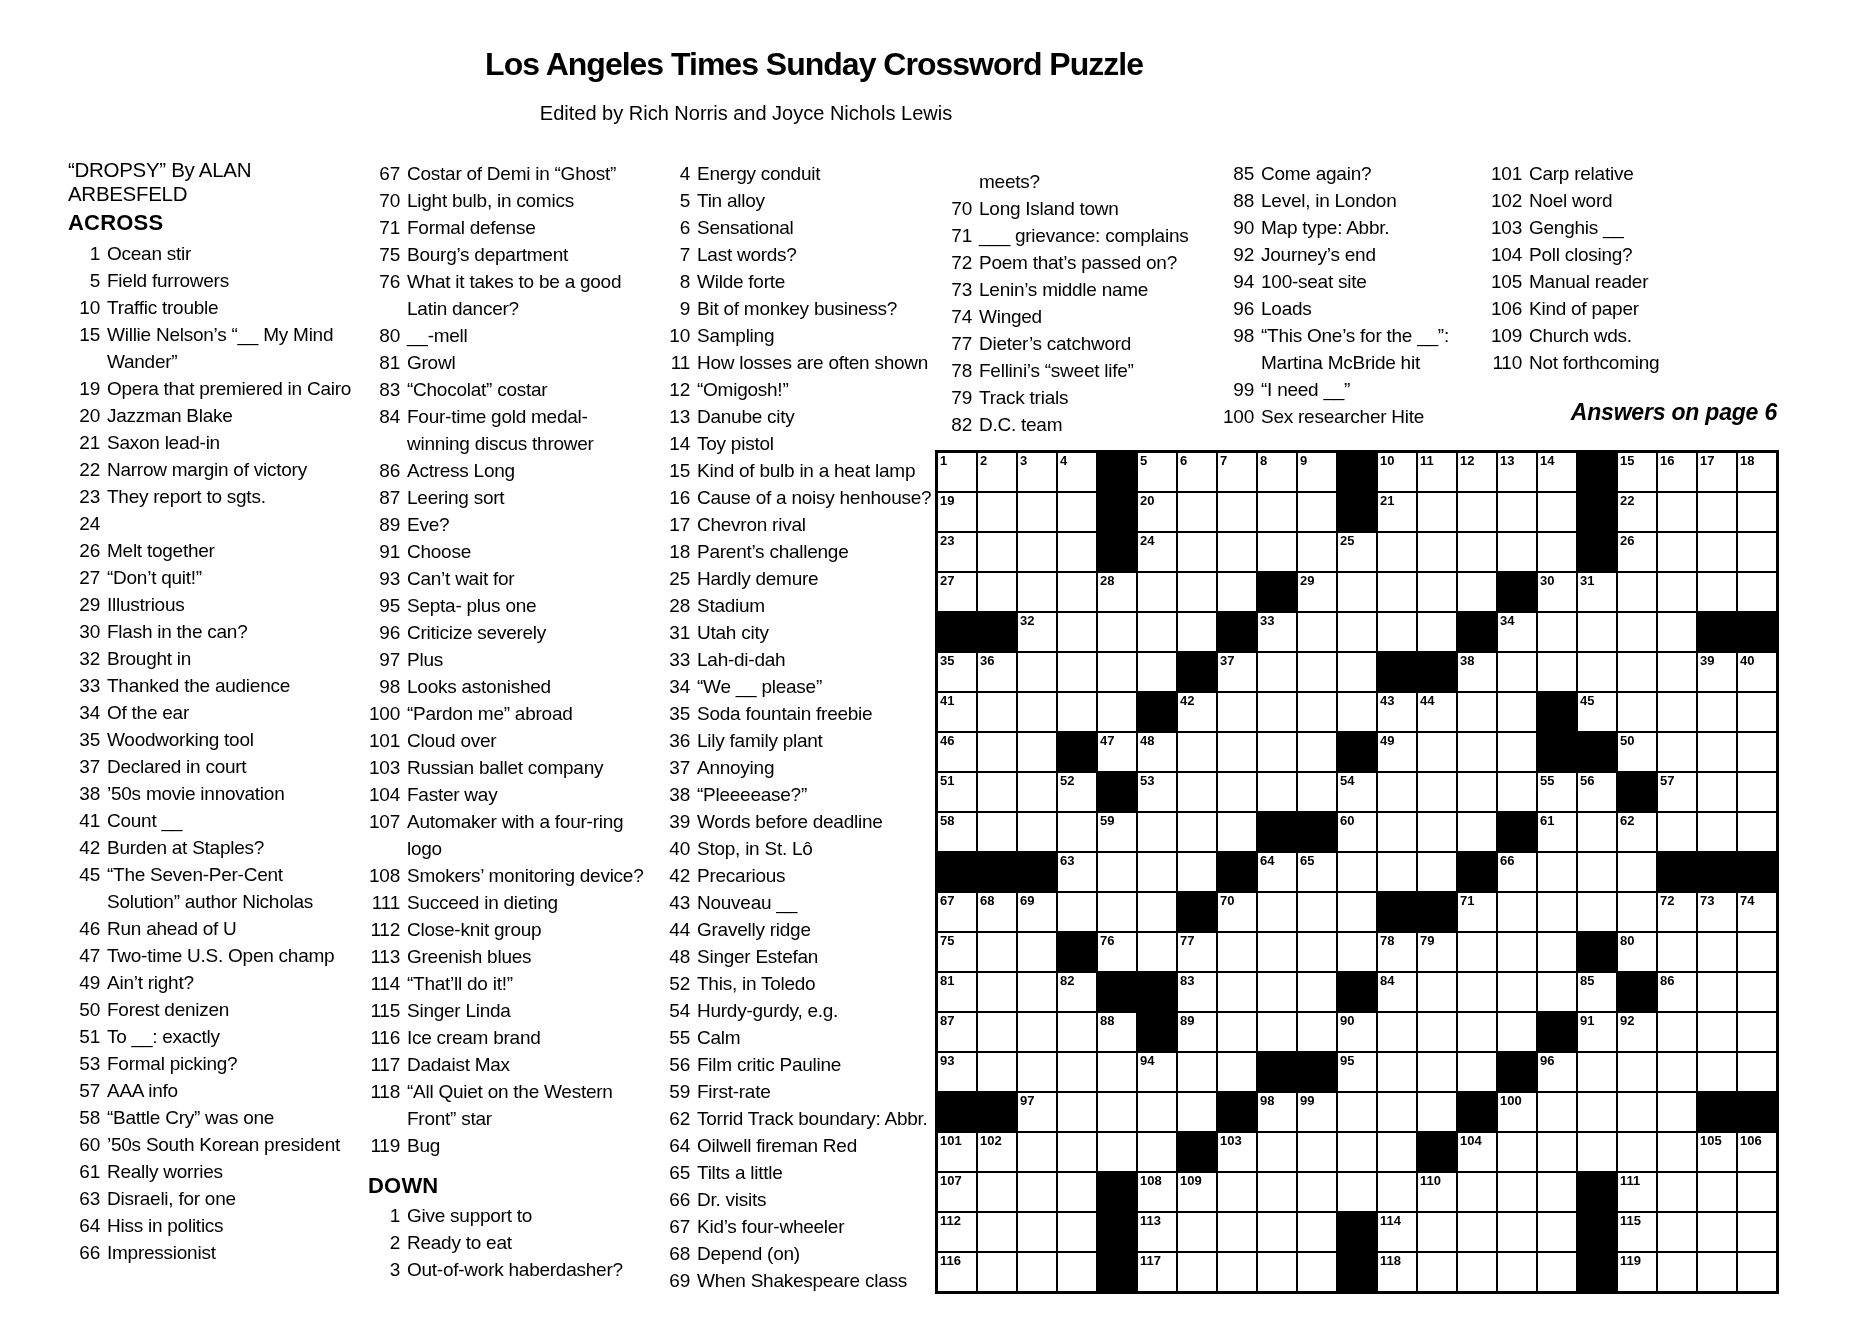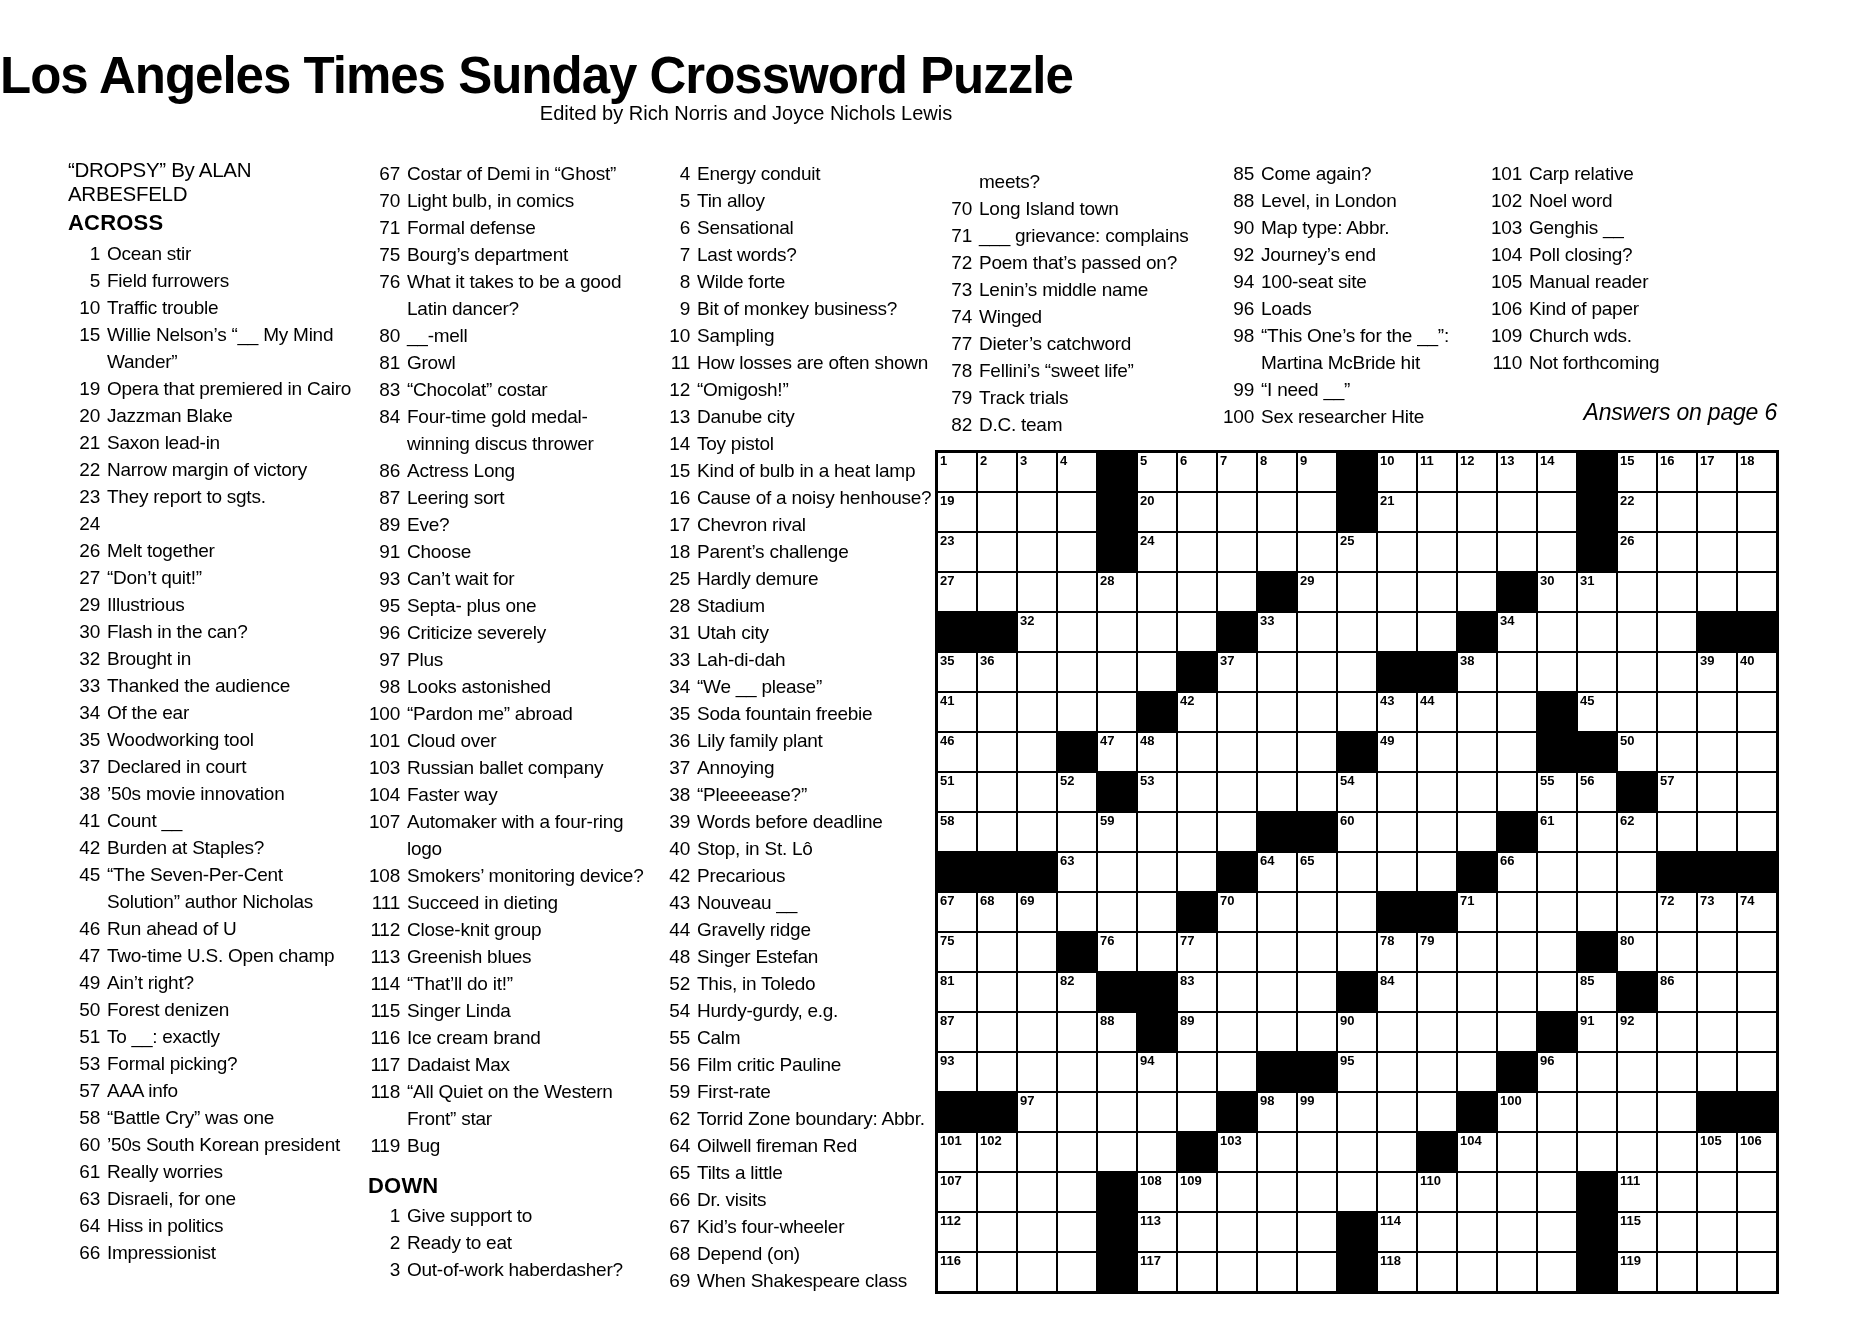--- a/index.html
+++ b/index.html
@@ -1,37 +1,37 @@
 <!DOCTYPE html>
 <html><head>
 <meta charset="utf-8">
 <style>
   html,body{margin:0;padding:0;background:#fff;}
   body{width:1864px;height:1342px;position:relative;overflow:hidden;
        font-family:"Liberation Sans",sans-serif;color:#000;}
   .abs{position:absolute;}
-  #title{top:46px;left:0;width:1628px;text-align:left;font-size:51px;font-weight:bold;
+  #title{top:46px;left:0;width:1628px;text-align:center;font-size:32px;font-weight:bold;
          letter-spacing:-1px;}
   #subtitle{top:102px;left:0;width:1492px;text-align:center;font-size:20px;}
   #puzzle-title{top:158px;left:68px;width:300px;font-size:20.5px;font-weight:normal;letter-spacing:-0.3px;}
   .sect-head{font-size:22px;font-weight:bold;letter-spacing:0.2px;}
   #across-head{top:210px;left:68px;}
   .clue-col{font-size:19px;line-height:27px;letter-spacing:-0.25px;}
   #col1{top:240px;left:68px;width:292px;}
   #col2{top:160px;left:368px;width:280px;}
   #col3{top:160px;left:658px;width:274px;}
   #col4{top:160px;left:940px;width:264px;margin-top:8px;}
   #col5{top:160px;left:1222px;width:264px;}
   #col6{top:160px;left:1490px;width:300px;}
   .clue{display:flex;}
   .clue .num{flex:none;width:32px;text-align:right;padding-right:7px;}
   .clue .txt{flex:1;}
   .down-head{margin:13px 0 3px 0;}
   #answers-note{top:399px;left:1477px;width:300px;text-align:right;
-                font-size:23px;font-weight:normal;font-style:italic;letter-spacing:-0.2px;}
+                font-size:23px;font-weight:bold;font-style:italic;letter-spacing:-0.2px;}
   #grid{top:450px;left:935px;border-collapse:collapse;}
   #grid td{width:38px;height:38px;padding:0;border:2px solid #000;position:relative;background:#fff;}
   #grid{border:3px solid #000;}
   #grid td.b{background:#000;}
   #grid td .cnum{position:absolute;top:0px;left:2px;font-size:13px;font-weight:bold;
                  font-family:"Liberation Sans",sans-serif;}
 </style>
 </head>
 <body>
 
@@ -469,21 +469,21 @@
     <div class="clue">
       <span class="num">56</span>
       <span class="txt">Film critic Pauline</span>
     </div>
     <div class="clue">
       <span class="num">59</span>
       <span class="txt">First-rate</span>
     </div>
     <div class="clue">
       <span class="num">62</span>
-      <span class="txt">Torrid Zone boundary: Abbr.</span>
+      <span class="txt">Torrid Track boundary: Abbr.</span>
     </div>
     <div class="clue">
       <span class="num">64</span>
       <span class="txt">Oilwell fireman Red</span>
     </div>
     <div class="clue">
       <span class="num">65</span>
       <span class="txt">Tilts a little</span>
     </div>
     <div class="clue">

